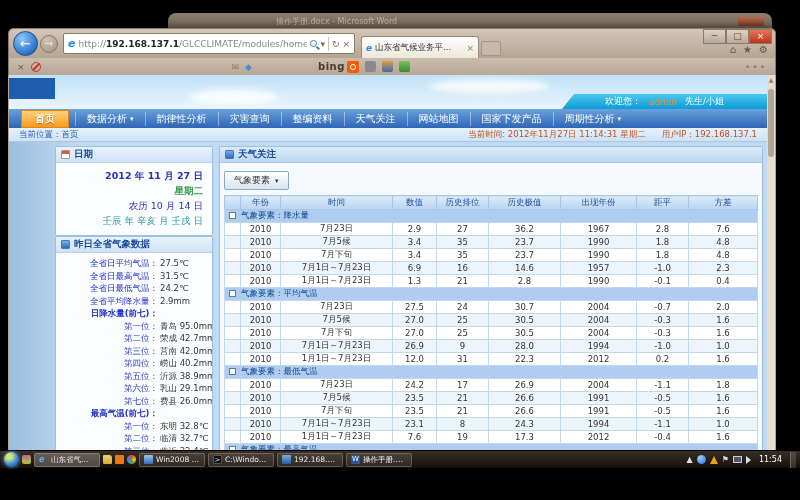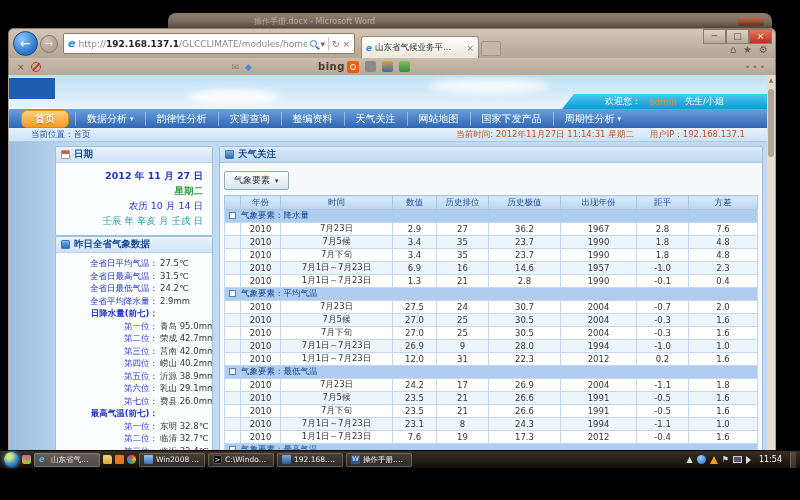--- a/index.html
+++ b/index.html
@@ -1,21 +1,21 @@
 <!DOCTYPE html>
 <html><head>
 <meta charset="utf-8">
 <style>
   html,body{margin:0;padding:0;background:#000;overflow:hidden;}
   *{box-sizing:border-box;}
   .stage{position:relative;width:800px;height:500px;background:#000;font-family:"DejaVu Sans",sans-serif;overflow:hidden;}
 
   
   .bg-window{position:absolute;left:168px;top:13px;width:604px;height:17px;background:linear-gradient(#8d7e6e,#6e6052);border-radius:8px 8px 0 0;color:rgba(240,232,218,.55);font-size:8px;display:flex;align-items:center;}
-  .bg-window .t{margin-left:86px;white-space:nowrap;}
+  .bg-window .t{margin-left:108px;white-space:nowrap;}
   .bg-window .dot{position:absolute;right:8px;top:4px;width:26px;height:9px;background:linear-gradient(#b86a50,#7e3a24);border-radius:2px;}
 
   
   .ie{position:absolute;left:8px;top:28px;width:768px;height:440px;background:#b5a593;border-radius:6px 6px 0 0;box-shadow:0 0 8px rgba(0,0,0,.6);}
   .titlebar{position:relative;height:30px;background:linear-gradient(#d3c6b6,#b5a593);border:1px solid #8a7b68;border-bottom:none;border-radius:6px 6px 0 0;}
   .btn-back{position:absolute;left:4px;top:2px;width:25px;height:25px;border-radius:50%;background:radial-gradient(circle at 35% 30%,#8ec8f8,#2a72c8 70%,#1a5aa8);border:1px solid #15518f;color:#fff;font-size:13px;line-height:23px;text-align:center;}
   .btn-fwd{position:absolute;left:31px;top:6px;width:18px;height:18px;border-radius:50%;background:radial-gradient(circle at 35% 30%,#cfc4b4,#a09080);border:1px solid #8a7b68;color:#efe8da;font-size:10px;line-height:16px;text-align:center;}
   .addr{position:absolute;left:54px;top:4px;width:292px;height:21px;background:#fff;border:1px solid #8a7b68;border-radius:2px;display:flex;align-items:center;gap:3px;font-size:9px;padding:0 4px;}
   .e-ico{color:#2a8adc;font-weight:bold;font-style:italic;font-size:11px;line-height:11px;}
   .url{flex:1;white-space:nowrap;overflow:hidden;color:#888;}
@@ -54,24 +54,24 @@
   .site-header{position:absolute;left:0;top:0;width:100%;height:34px;background:linear-gradient(180deg,#bfe0f5,#eaf5fd);overflow:hidden;}
   .cloud{position:absolute;background:#fff;border-radius:50%;filter:blur(3px);opacity:.8;}
   .hdr-dark{position:absolute;left:0;top:3px;width:46px;height:21px;background:#1d5fae;}
   .site-title{position:absolute;left:70px;top:5px;font-size:18px;font-weight:bold;letter-spacing:7px;color:#3fb0e8;text-shadow:0 1px 2px #fff;white-space:nowrap;}
   .welcome{position:absolute;right:0;top:19px;width:205px;height:15px;background:linear-gradient(#4cc8f0,#0c9cd4);clip-path:polygon(12px 0,100% 0,100% 100%,0 100%);display:flex;align-items:center;justify-content:center;font-size:9px;color:#fff;white-space:nowrap;}
   .welcome .u{color:#ff8822;margin:0 8px;}
 
   .navbar{position:absolute;left:0;top:34px;width:100%;height:19px;background:linear-gradient(#6aa0dc,#2e66b4);display:flex;align-items:center;padding-left:12px;font-size:10px;color:#fff;}
   .nav-item{padding:0 11px;white-space:nowrap;display:flex;align-items:center;gap:3px;}
   .nav-item + .nav-item{border-left:1px solid rgba(255,255,255,.4);}
-  .nav-home{background:linear-gradient(#ffd27c,#f79b20);border:1px solid #d88a14 !important;border-radius:6px;padding:1px 13px;font-weight:bold;text-shadow:0 1px 1px #a85e00;margin-right:6px;}
+  .nav-home{background:linear-gradient(#ffd27c,#f79b20);border:1px solid #d88a14 !important;border-radius:0;padding:1px 13px;font-weight:bold;text-shadow:0 1px 1px #a85e00;margin-right:6px;}
   .caret{font-size:7px;color:#fff;}
 
-  .crumbbar{position:absolute;left:0;top:53px;width:100%;height:14px;background:linear-gradient(#e6f2fc,#cce2f6);border-bottom:1px solid #a8c8e6;display:flex;align-items:center;font-size:8.5px;padding:0 22px;}
+  .crumbbar{position:absolute;left:0;top:53px;width:100%;height:14px;background:linear-gradient(#e6f2fc,#cce2f6);border-bottom:1px solid #a8c8e6;display:flex;align-items:center;font-size:8.5px;padding:0 10px;}
   .crumb{color:#2a5caa;}
   .crumb-r{margin-left:auto;display:flex;gap:16px;color:#c4511d;}
 
   .content{position:absolute;left:0;top:67px;width:100%;height:325px;display:flex;align-items:flex-start;padding-top:4px;}
   .lmargin{width:46px;flex:none;}
   .sidebar{width:158px;flex:none;display:flex;flex-direction:column;gap:0;}
   .cgap{width:6px;flex:none;}
   .main{flex:1;margin-right:4px;}
 
   .box{background:#fbfdff;border:1px solid #9cc0e2;border-radius:2px;overflow:hidden;}

